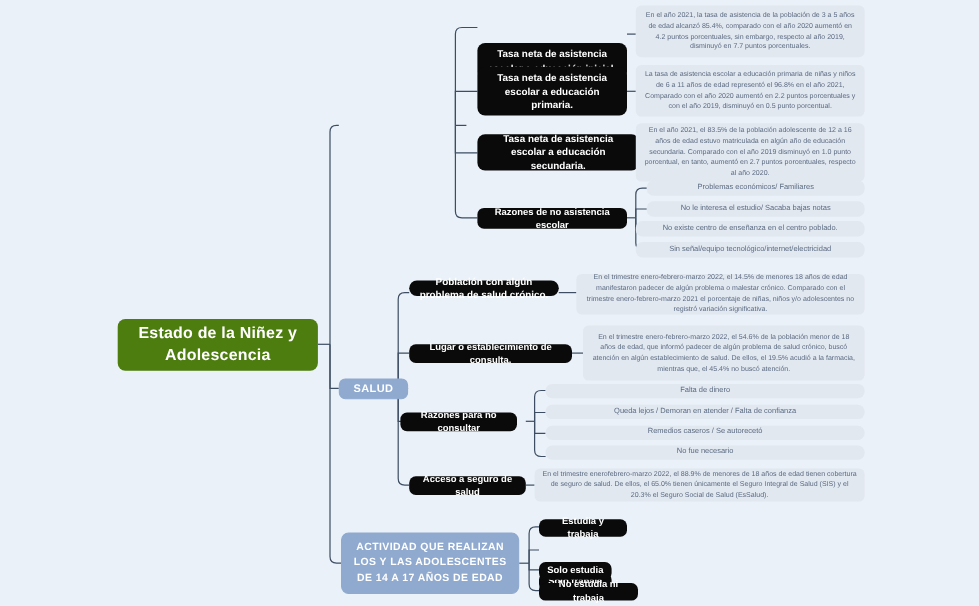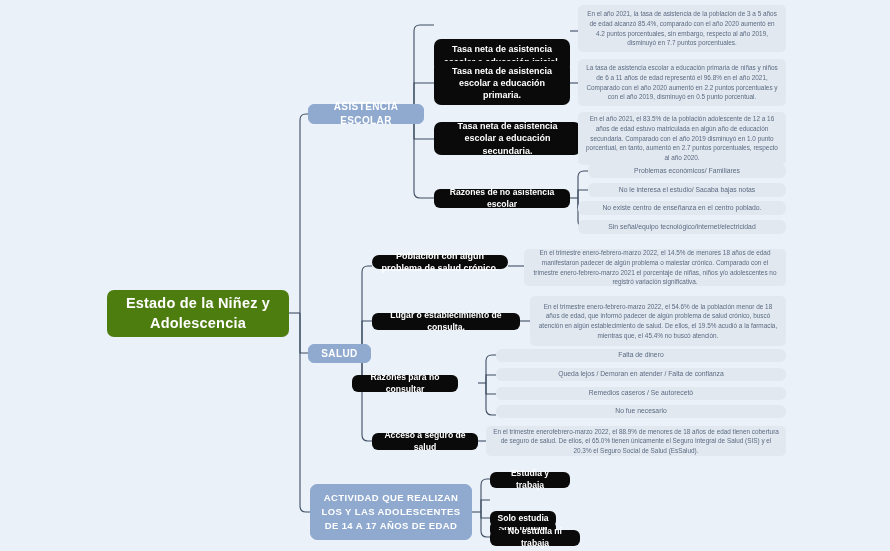--- a/index.html
+++ b/index.html
@@ -96,21 +96,20 @@
       <path d="M472,512 H481"></path>
       <path d="M481,512 V485 Q481,479 487,479 H490"></path>
       <path d="M481,512 V500 H490"></path>
       <path d="M481,512 V518 H490"></path>
       <path d="M481,512 V531 Q481,537 487,537 H490"></path>
     </g>
   </svg>
 
   <div class="node root" style="left:107px;top:290px;width:182px;height:47px;">Estado de la Niñez y Adolescencia</div>
 
-  <div class="node cat" style="left:308px;top:104px;width:116px;height:20px;">ASISTENCIA ESCOLAR</div>
 
   <div class="node topic" style="left:434px;top:11px;width:136px;height:33px;margin-top:28px;">Tasa neta de asistencia escolar a educación inicial.</div>
   <div class="node detail" style="left:578px;top:5px;width:208px;height:47px;">En el año 2021, la tasa de asistencia de la población de 3 a 5 años de edad alcanzó 85.4%, comparado con el año 2020 aumentó en 4.2 puntos porcentuales, sin embargo, respecto al año 2019, disminuyó en 7.7 puntos porcentuales.</div>
 
   <div class="node topic" style="left:434px;top:61px;width:136px;height:44px;">Tasa neta de asistencia escolar a educación primaria.</div>
   <div class="node detail" style="left:578px;top:59px;width:208px;height:47px;">La tasa de asistencia escolar a educación primaria de niñas y niños de 6 a 11 años de edad representó el 96.8% en el año 2021, Comparado con el año 2020 aumentó en 2.2 puntos porcentuales y con el año 2019, disminuyó en 0.5 punto porcentual.</div>
 
   <div class="node topic" style="left:434px;top:122px;width:147px;height:33px;">Tasa neta de asistencia escolar a educación secundaria.</div>
   <div class="node detail" style="left:578px;top:112px;width:208px;height:53px;">En el año 2021, el 83.5% de la población adolescente de 12 a 16 años de edad estuvo matriculada en algún año de educación secundaria. Comparado con el año 2019 disminuyó en 1.0 punto porcentual, en tanto, aumentó en 2.7 puntos porcentuales, respecto al año 2020.</div>
 
@@ -121,21 +120,21 @@
   <div class="node leaf" style="left:578px;top:220px;width:208px;height:14px;">Sin señal/equipo tecnológico/internet/electricidad</div>
 
   <div class="node cat" style="left:308px;top:344px;width:63px;height:19px;">SALUD</div>
 
   <div class="node topic" style="left:372px;top:255px;width:136px;height:14px;">Población con algún problema de salud crónico.</div>
   <div class="node detail" style="left:524px;top:249px;width:262px;height:37px;">En el trimestre enero-febrero-marzo 2022, el 14.5% de menores 18 años de edad manifestaron padecer de algún problema o malestar crónico. Comparado con el trimestre enero-febrero-marzo 2021 el porcentaje de niñas, niños y/o adolescentes no registró variación significativa.</div>
 
   <div class="node topic sm" style="left:372px;top:313px;width:148px;height:17px;">Lugar o establecimiento de consulta.</div>
   <div class="node detail" style="left:530px;top:296px;width:256px;height:50px;">En el trimestre enero-febrero-marzo 2022, el 54.6% de la población menor de 18 años de edad, que informó padecer de algún problema de salud crónico, buscó atención en algún establecimiento de salud. De ellos, el 19.5% acudió a la farmacia, mientras que, el 45.4% no buscó atención.</div>
 
-  <div class="node topic sm" style="left:352px;top:375px;width:106px;height:17px;">Razones para no consultar</div>
+  <div class="node topic sm" style="left:364px;top:375px;width:106px;height:17px;">Razones para no consultar</div>
   <div class="node leaf" style="left:496px;top:349px;width:290px;height:13px;">Falta de dinero</div>
   <div class="node leaf" style="left:496px;top:368px;width:290px;height:13px;">Queda lejos / Demoran en atender / Falta de confianza</div>
   <div class="node leaf" style="left:496px;top:387px;width:290px;height:13px;">Remedios caseros / Se autorecetó</div>
   <div class="node leaf" style="left:496px;top:405px;width:290px;height:13px;">No fue necesario</div>
 
   <div class="node topic sm" style="left:372px;top:433px;width:106px;height:17px;">Acceso a seguro de salud</div>
   <div class="node detail" style="left:486px;top:426px;width:300px;height:30px;">En el trimestre enerofebrero-marzo 2022, el 88.9% de menores de 18 años de edad tienen cobertura de seguro de salud. De ellos, el 65.0% tienen únicamente el Seguro Integral de Salud (SIS) y el 20.3% el Seguro Social de Salud (EsSalud).</div>
 
   <div class="node cat big" style="left:310px;top:484px;width:162px;height:56px;">ACTIVIDAD QUE REALIZAN LOS Y LAS ADOLESCENTES DE 14 A 17 AÑOS DE EDAD</div>
 

